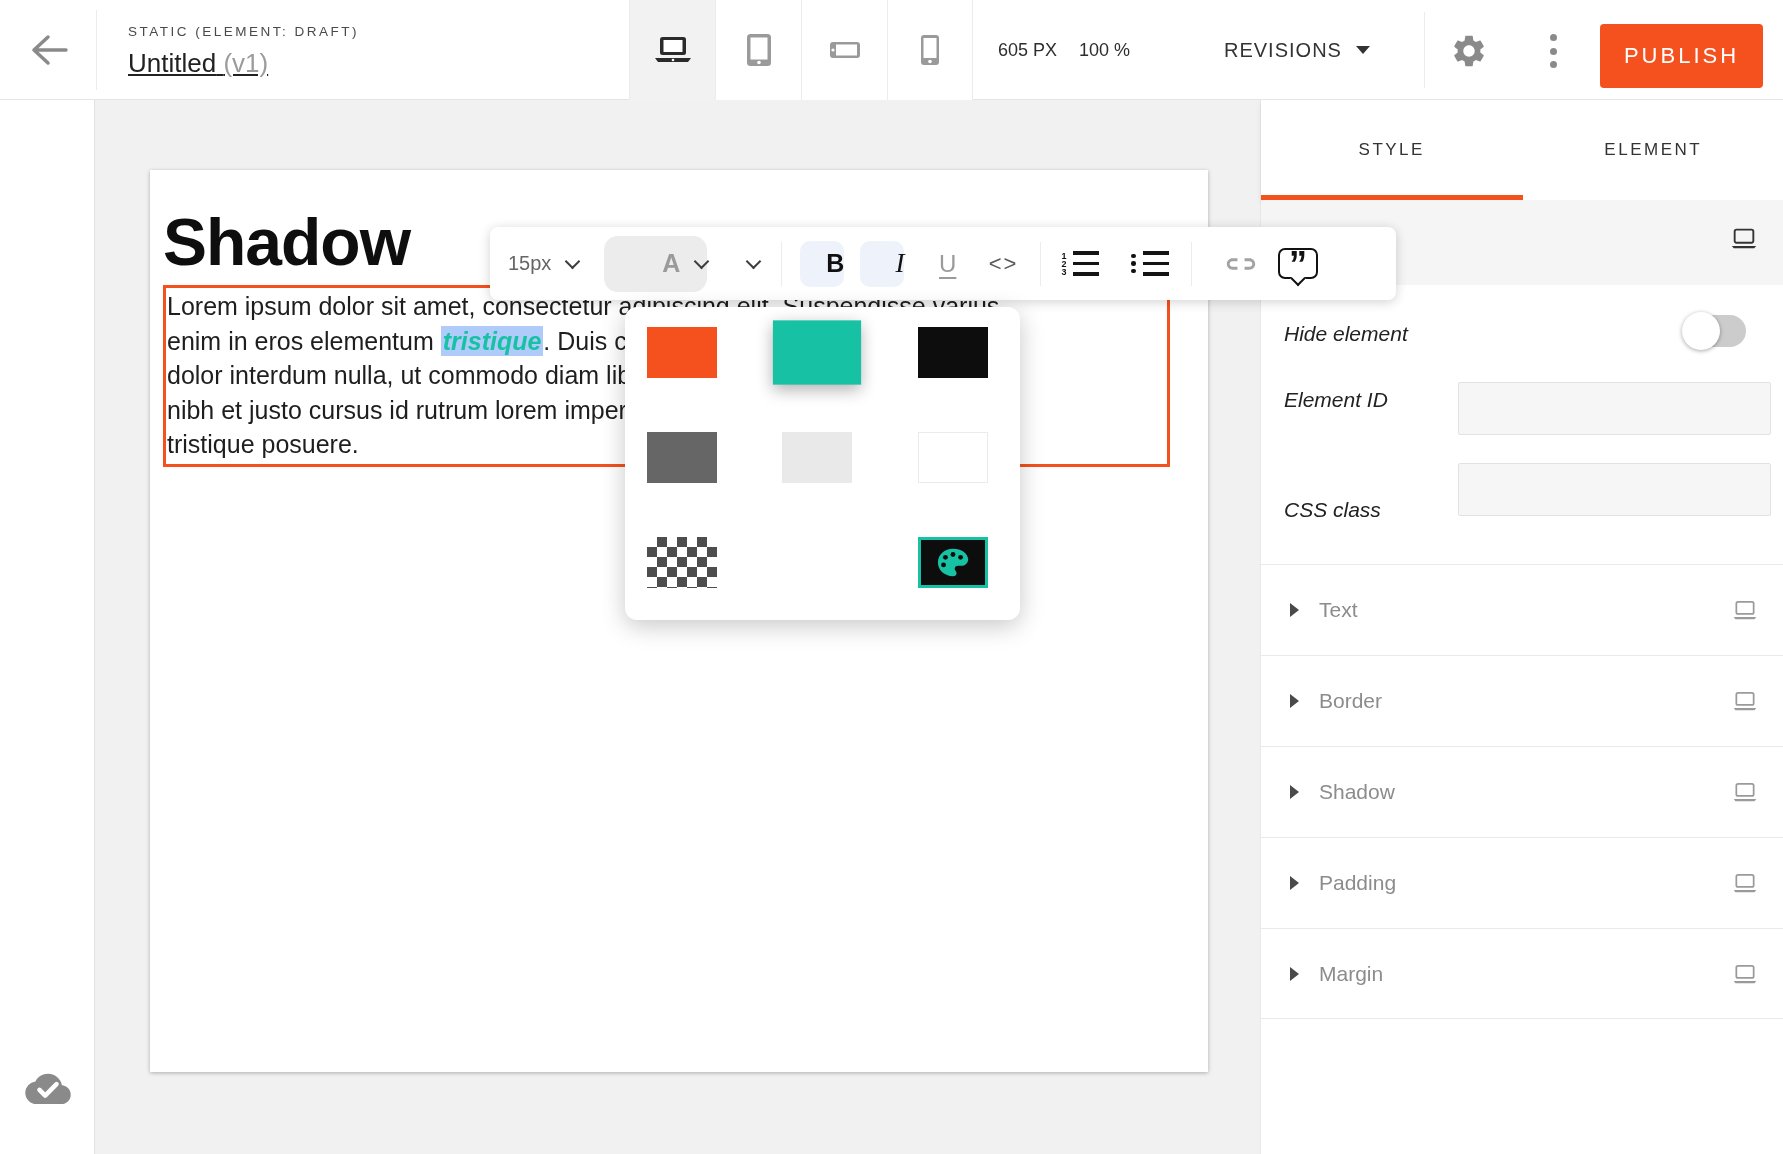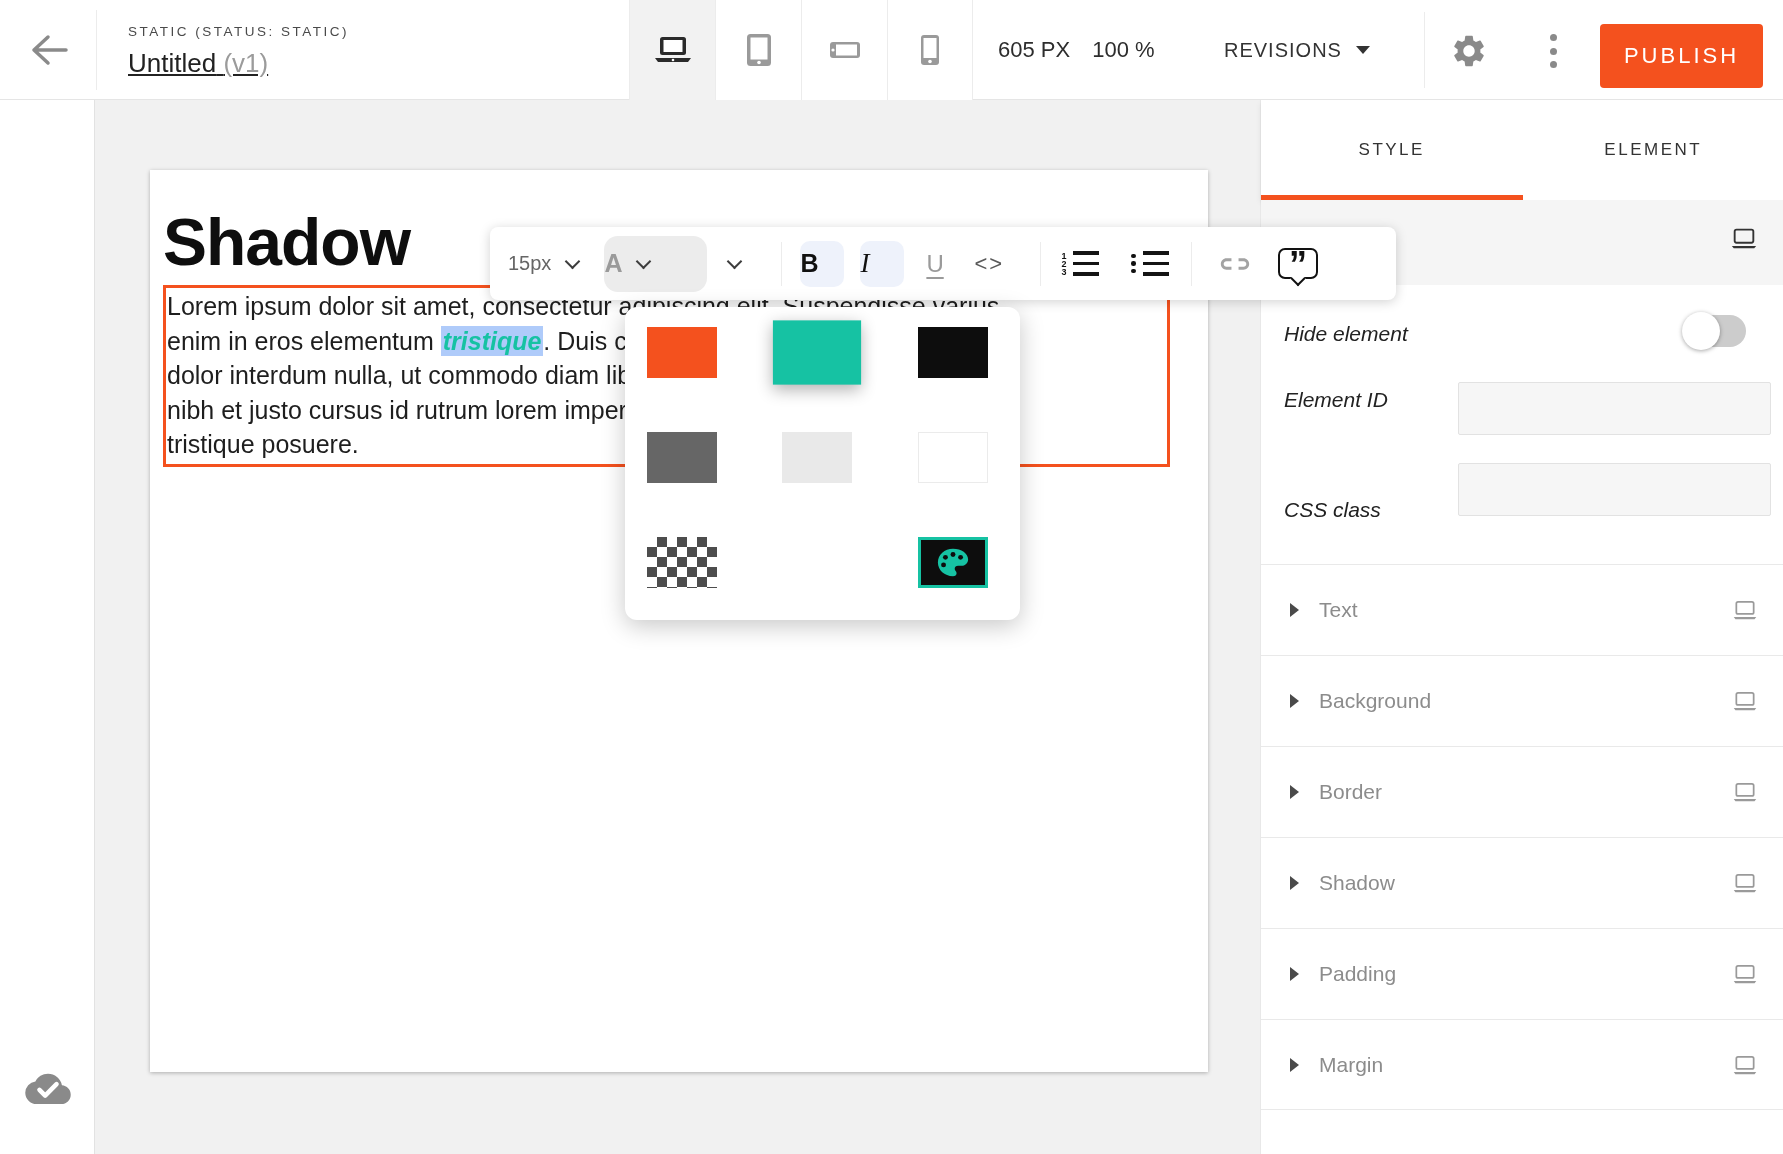--- a/index.html
+++ b/index.html
@@ -15,21 +15,21 @@
   .hdr-div { width:1px; background:#ececec; }
   .status-label { left:128px; top:24px; font-size:13.5px; letter-spacing:2.5px; color:#4a4a4a; }
   .doc-title { left:128px; top:48px; font-size:26px; color:#222;text-decoration:underline; }
   .doc-title .ver { color:#9b9b9b; }
   .device-group { left:629px; top:0; height:100px; display:flex; }
   .device-btn { width:86px; height:100px; display:flex; align-items:center; justify-content:center;
     border-left:1px solid #ececec; cursor:pointer; background:#fff; }
   .device-btn:last-child { border-right:1px solid #ececec; }
   .device-btn.active { background:#f2f2f2; }
   .dims { left:998px; top:0; height:100px; display:flex; align-items:center; gap:22px;
-    font-size:22px; color:#2d2d2d; }
+    font-size:18px; color:#2d2d2d; }
   .revisions { left:1224px; top:0; height:100px; display:flex; align-items:center; gap:14px;
     font-size:20px; letter-spacing:1px; color:#333; cursor:pointer; }
   .caret-down { width:0; height:0; border-left:7px solid transparent; border-right:7px solid transparent;
     border-top:8px solid #333; }
   .gear-btn { left:1450px; top:32px; width:40px; height:40px; cursor:pointer; }
   .kebab { left:1548px; top:34px; width:10px; height:34px; display:flex; flex-direction:column;
     justify-content:space-between; align-items:center; cursor:pointer; }
   .kebab i { width:7px; height:7px; border-radius:50%; background:#8a8a8a; }
   .publish-btn { left:1600px; top:24px; width:163px; height:64px; background:#F4511E; border:none;
     border-radius:4px; color:#fff; font-size:22px; letter-spacing:3px; cursor:pointer;
@@ -57,21 +57,21 @@
   .para .hl { background:#AFCBFA; padding:1px 2px; }
   .para .hl em { color:#16C2A3; font-weight:bold; font-style:italic; }
   .sel-border { left:163px; top:285px; width:1007px; height:182px; border:3px solid #F4511E;
     z-index:5; pointer-events:none; }
 
   
   .toolbar { left:490px; top:227px; width:906px; height:73px; background:#fff; border-radius:8px;
     box-shadow:0 2px 12px rgba(0,0,0,.18); z-index:20; display:flex; align-items:center; }
   .chev { display:inline-block; width:11px; height:11px; border-right:2.5px solid #3d3d3d;
     border-bottom:2.5px solid #3d3d3d; transform:rotate(45deg); margin-top:-5px; }
-  .tb-item { display:flex; align-items:center; justify-content:flex-start; cursor:pointer; }
+  .tb-item { display:flex; align-items:center; justify-content:flex-end; cursor:pointer; }
   .tb-fontsize { margin-left:18px; gap:16px; font-size:20px; color:#666; }
   .tb-colorpill { margin-left:26px; width:103px; height:56px; background:#ececec; border-radius:14px; gap:16px; }
   .tb-colorpill .a { font-size:25px; font-weight:bold; color:#9a9a9a; }
   .tb-lonechev { margin-left:22px; width:30px; }
   .tb-div { width:1px; height:44px; background:#ececec; margin-left:22px; }
   .tb-pill { width:44px; height:46px; border-radius:10px; background:#eef2fb; }
   .tb-b { margin-left:18px; font-size:25px; font-weight:800; color:#101010; }
   .tb-i { margin-left:16px; font-family:"Liberation Serif",serif; font-style:italic; font-size:27px; color:#101010; }
   .tb-u { margin-left:22px; font-size:24px; color:#9a9a9a; text-decoration:underline;
     text-underline-offset:5px; width:30px; }
@@ -178,28 +178,20 @@
       <div class="acc-row">
         <span class="acc-arrow"></span>
         <span class="acc-label">Text</span>
         <span class="acc-laptop"><svg width="26" height="21" viewBox="0 0 30 23">
               <rect x="5" y="1.5" width="20" height="14" rx="2" fill="none" stroke="#9a9a9a" stroke-width="2"></rect>
               <path d="M2 19 h26 l-2 2.5 H4z" fill="#9a9a9a"></path>
             </svg></span>
       </div>
       <div class="acc-row">
         <span class="acc-arrow"></span>
-        <span class="acc-label">Background</span>
-        <span class="acc-laptop"><svg width="26" height="21" viewBox="0 0 30 23">
-              <rect x="5" y="1.5" width="20" height="14" rx="2" fill="none" stroke="#9a9a9a" stroke-width="2"></rect>
-              <path d="M2 19 h26 l-2 2.5 H4z" fill="#9a9a9a"></path>
-            </svg></span>
-      </div>
-      <div class="acc-row">
-        <span class="acc-arrow"></span>
         <span class="acc-label">Border</span>
         <span class="acc-laptop"><svg width="26" height="21" viewBox="0 0 30 23">
               <rect x="5" y="1.5" width="20" height="14" rx="2" fill="none" stroke="#9a9a9a" stroke-width="2"></rect>
               <path d="M2 19 h26 l-2 2.5 H4z" fill="#9a9a9a"></path>
             </svg></span>
       </div>
       <div class="acc-row">
         <span class="acc-arrow"></span>
         <span class="acc-label">Shadow</span>
         <span class="acc-laptop"><svg width="26" height="21" viewBox="0 0 30 23">
@@ -295,21 +287,21 @@
     </div>
   </div>
 
   <div class="abs header">
     <div class="abs back-btn">
       <svg width="44" height="40" viewBox="0 0 44 40">
           <path d="M40 20 H8 M8 20 L22 7 M8 20 L22 33" stroke="#8a8a8a" stroke-width="3.5" fill="none" stroke-linecap="round"></path>
         </svg>
     </div>
     <div class="abs hdr-div" style="left:96px; top:10px; height:80px;"></div>
-    <div class="abs status-label">STATIC (STATUS: STATIC)</div>
+    <div class="abs status-label">STATIC (ELEMENT: DRAFT)</div>
     <div class="abs doc-title"><span>Untitled</span> <span class="ver">(v1)</span></div>
 
     <div class="abs device-group">
       <div class="device-btn active">
         <svg width="40" height="30" viewBox="0 0 40 30">
             <rect x="7" y="2" width="26" height="18" rx="2.5" fill="#2b2b2b"></rect>
             <rect x="10.5" y="5" width="19" height="12" fill="#fff"></rect>
             <path d="M2 23 h36 l-3 4 H5z" fill="#2b2b2b"></path>
             <circle cx="20" cy="25" r="1.3" fill="#fff"></circle>
           </svg>

